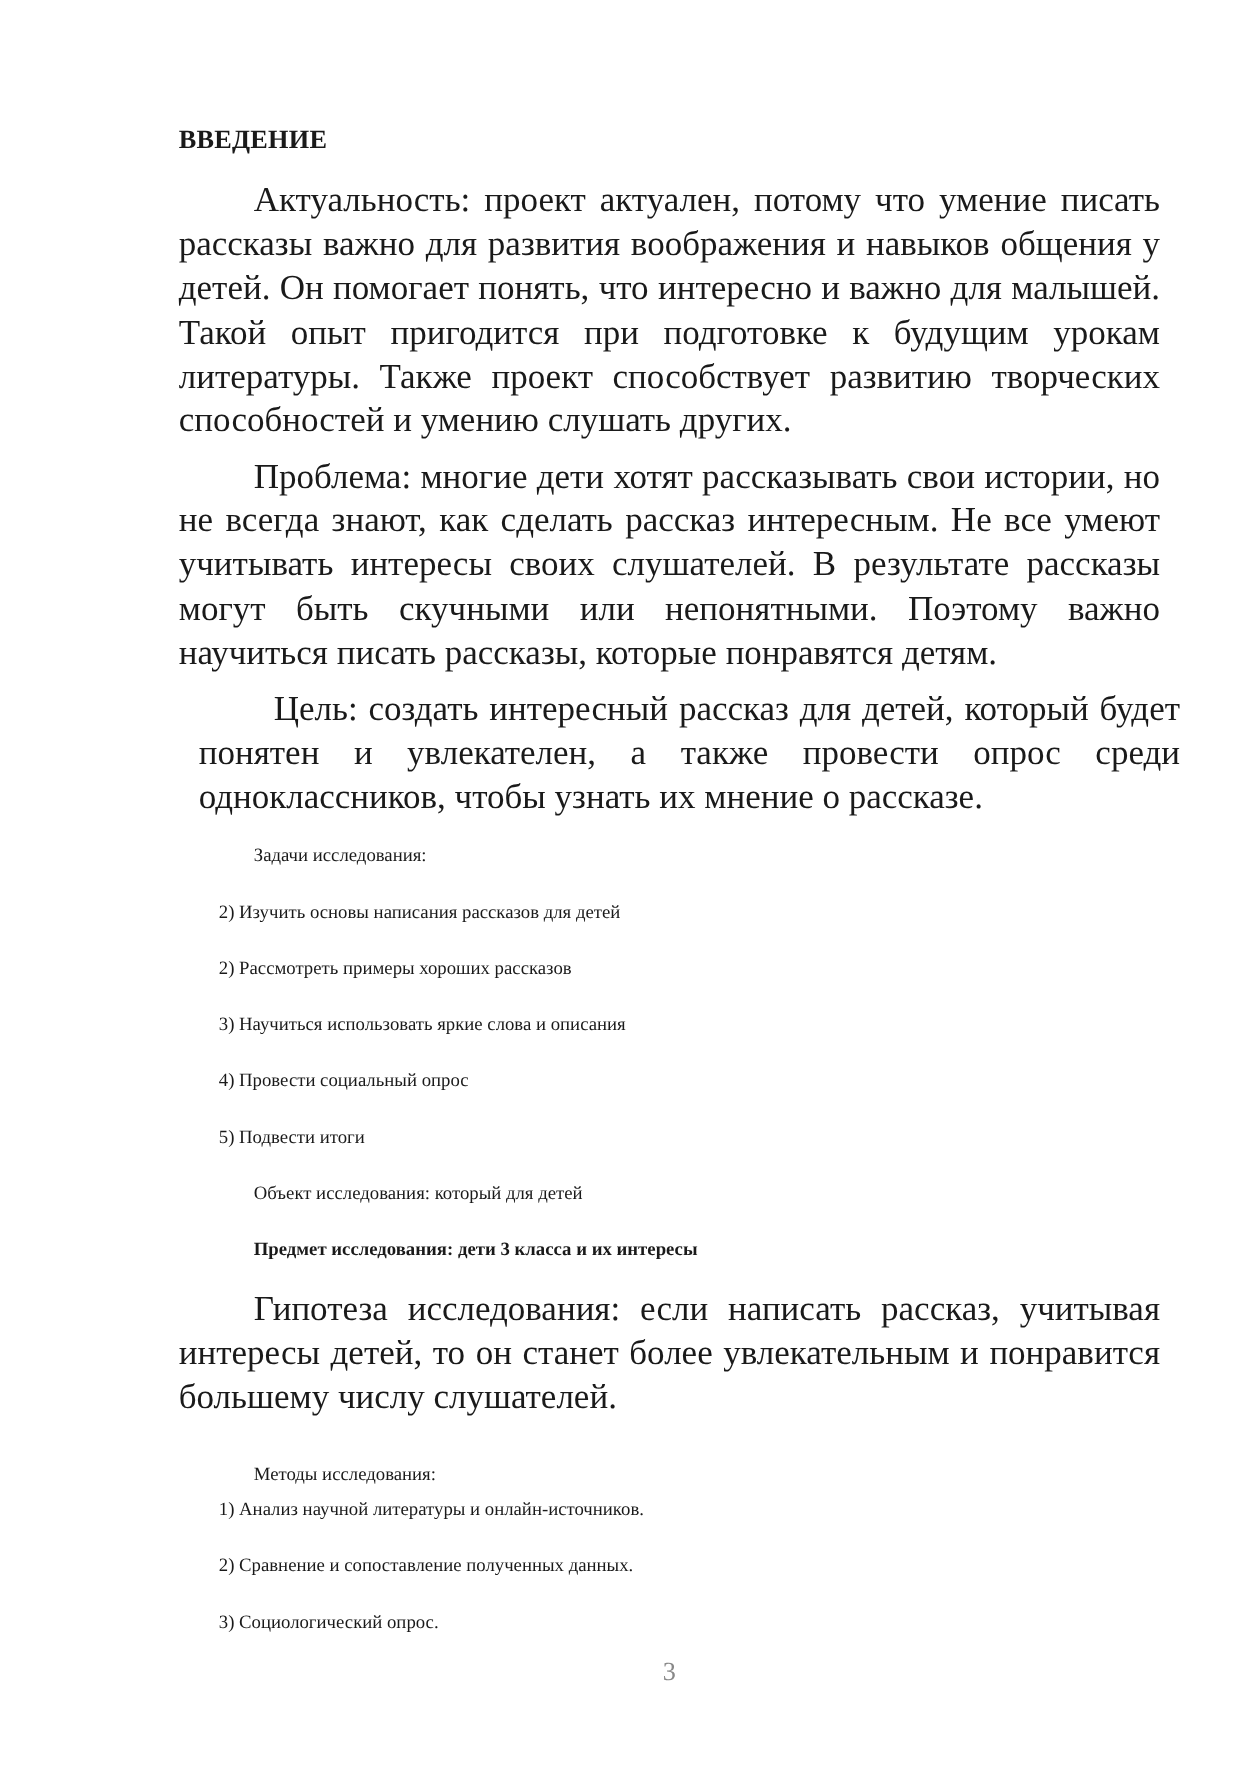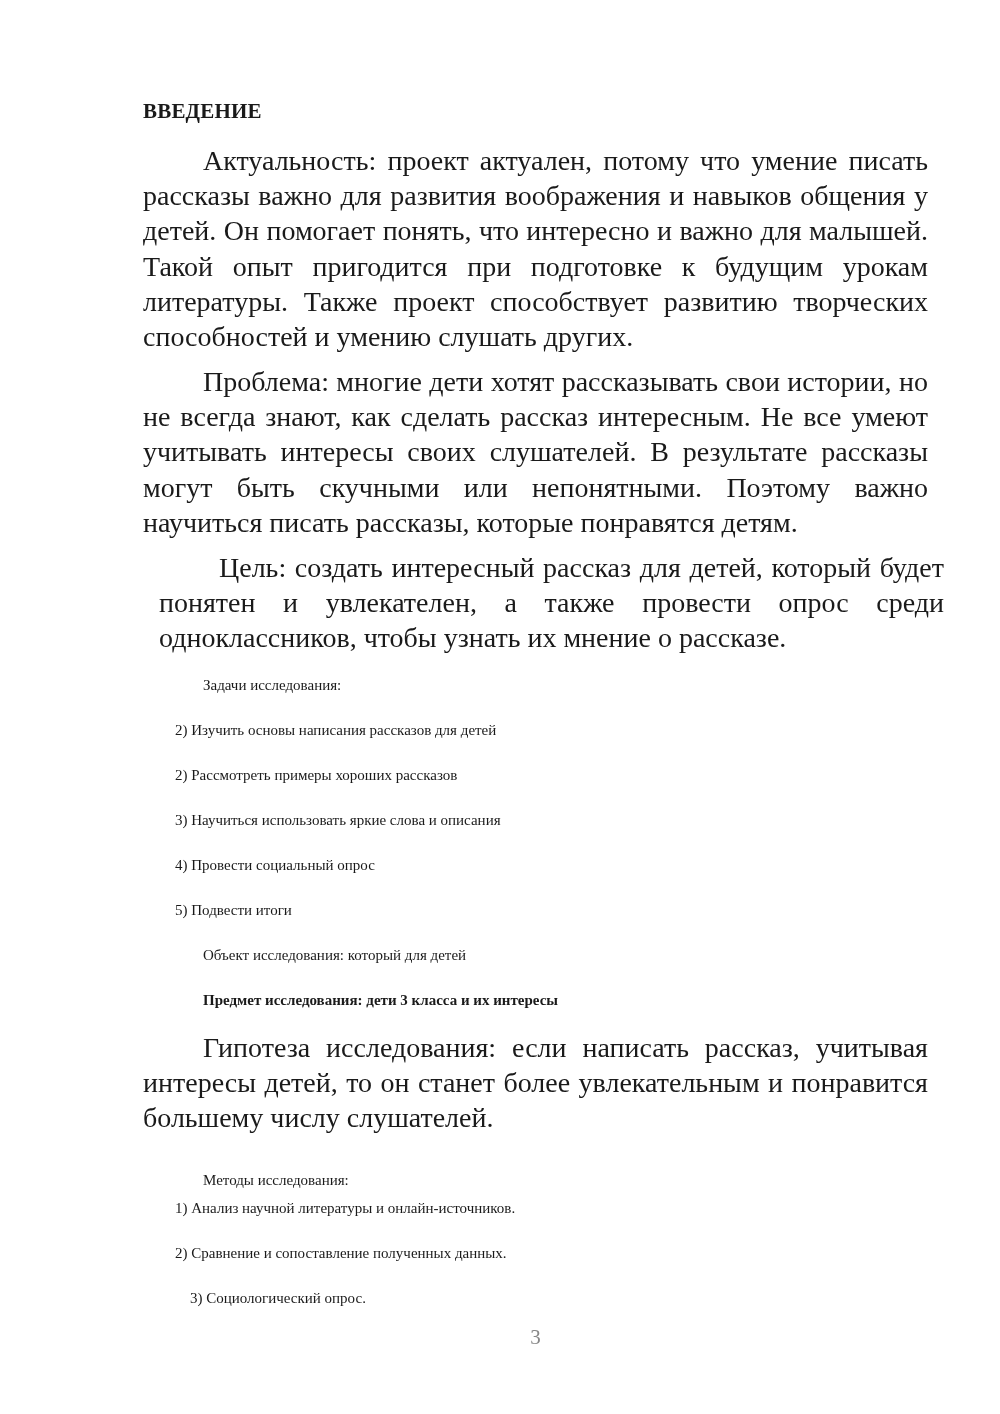--- a/index.html
+++ b/index.html
@@ -38,16 +38,16 @@
 
   <div class="line indent" style="top:940px;">Объект исследования: который для детей</div>
   <div class="line indent" style="top:985px;font-weight:bold;">Предмет исследования: дети 3 класса и их интересы</div>
 
   <p class="para" style="top:1030px;">Гипотеза исследования: если написать рассказ, учитывая интересы детей, то он станет более увлекательным и понравится большему числу слушателей.</p>
 
   <div class="line indent" style="top:1148px;margin-top:17px;">Методы исследования:</div>
 
   <div class="line item" style="top:1193px;">1) Анализ научной литературы и онлайн-источников.</div>
   <div class="line item" style="top:1238px;">2) Сравнение и сопоставление полученных данных.</div>
-  <div class="line item" style="top:1283px;margin-left:15px;">3) Социологический опрос.</div>
+  <div class="line item" style="top:1283px;">3) Социологический опрос.</div>
 
   <div class="pagenum" style="top:1325px;">3</div>
 </div>
 
 </body></html>

